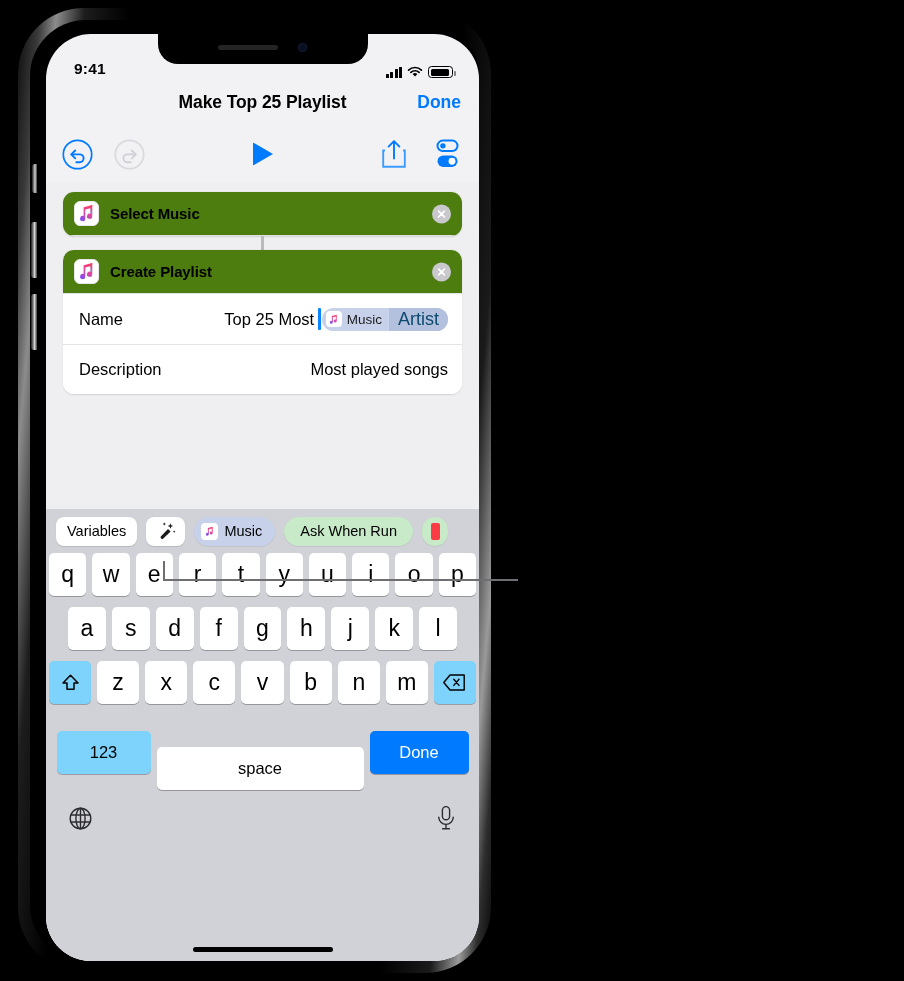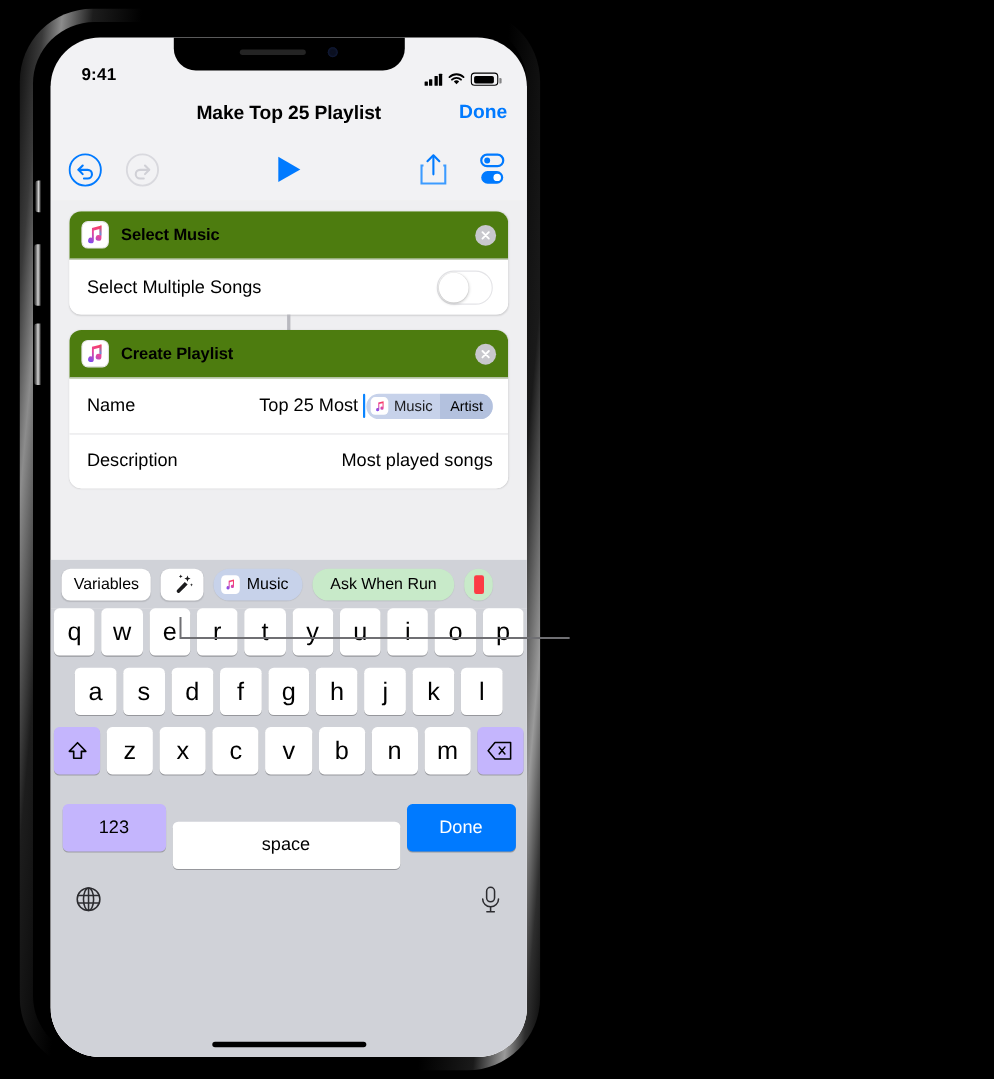--- a/index.html
+++ b/index.html
@@ -143,21 +143,21 @@
   #row-name { justify-content: flex-start; }
   #row-name .row-label { flex: 0 0 auto; }
   #name-field { flex:1; display:flex; align-items:center; justify-content:flex-end; }
   #name-text { font-size: 16.5px; color:#000; }
   #text-caret { width: 2.5px; height: 22px; background:#0a84ff; margin: 0 1px 0 4px; border-radius:1px; }
   .var-token { display:inline-flex; align-items:center; height:23px; border-radius: 12px;
                background:#c7d2ea; overflow:hidden; }
   .var-token .tok-icon { width:16px; height:16px; border-radius:4px; background:#fff;
                          display:flex; align-items:center; justify-content:center; margin-left:4px; }
   .var-token .tok-name { font-size:13.5px; color:#1c1c1e; padding: 0 7px 0 5px; }
-  .var-token .tok-prop { font-size:13px; color:#000000; background:#b3c1de;
+  .var-token .tok-prop { font-size:18px; color:#0c4a6e; background:#b3c1de;
                          padding: 0 9px; height:100%; display:flex; align-items:center; }
 
   
   #variables-bar {
     position:absolute; left:0; right:0; bottom: 408px; height: 44px;
     background:#d0d2d8;
     display:flex; align-items:center; gap: 9px;
     padding: 0 10px; overflow:hidden;
   }
   .vchip { height: 29px; border-radius: 8px; display:flex; align-items:center;
@@ -185,21 +185,21 @@
   #kb-row2 { padding: 0 22px; }
   #kb-row3 { padding: 0 3px; }
   #kb-row4 { padding: 0 3px; margin-bottom: 0; }
   .key {
     background:#fff; border-radius: 5px; height: 43px;
     display:flex; align-items:center; justify-content:center;
     font-size: 23px; color:#000; font-weight: 400;
     box-shadow: 0 1px 0 rgba(0,0,0,.28);
     flex: 1 1 0; min-width:0;
   }
-  .key.dark { background:#c4b5fd; box-shadow:0 1px 0 rgba(0,0,0,.25); }
+  .key.dark { background:#7dd3fc; box-shadow:0 1px 0 rgba(0,0,0,.25); }
   .key.wide { flex: 0 0 42px; }
   #key-space { flex: 0 0 207px; font-size:16.5px;margin-top:32px; }
   #key-123 { flex: 0 0 94px; font-size:16.5px; }
   #key-done { flex: 0 0 99px; background:#007aff; color:#fff; font-size:16.5px; }
   #kb-row4 .key { height: 43px; }
   #kb-bottom { height: 60px; display:flex; align-items:center; justify-content:space-between;
                padding: 0 22px; }
 
   #home-indicator { position:absolute; bottom:9px; left:50%; transform:translateX(-50%);
                     width:140px; height:5px; border-radius:3px; background:#000; }
@@ -308,26 +308,20 @@
               <path d="M15.5 3.5 17.2 3.1v8.9l-1.7-.15z" fill="url(#mg2)" opacity=".85"></path>
             </svg>
           </div>
           <div class="card-title">Select Music</div>
           <div class="close-icon">
             <svg width="11" height="11" viewBox="0 0 11 11">
               <path d="M2.6 2.6 8.4 8.4M8.4 2.6 2.6 8.4" stroke="#fff" stroke-width="1.7" stroke-linecap="round"></path>
             </svg>
           </div>
         </div>
-        <div class="card-row">
-          <div class="row-label">Select Multiple Songs</div>
-          <div class="switch">
-            <div class="knob"></div>
-          </div>
-        </div>
       </div>
 
       <div id="connector-line"></div>
 
       <div class="card" id="card-create-playlist">
         <div class="card-header">
           <div class="app-icon">
             <svg width="23" height="23" viewBox="0 0 23 23">
               <path d="M8.6 5.2 17.2 3.1v11.2a2.6 2.6 0 1 1-1.7-2.45V6.2l-5.2 1.3v9.05a2.6 2.6 0 1 1-1.7-2.45z" fill="url(#mg1)"></path>
               <path d="M15.5 3.5 17.2 3.1v8.9l-1.7-.15z" fill="url(#mg2)" opacity=".85"></path>

